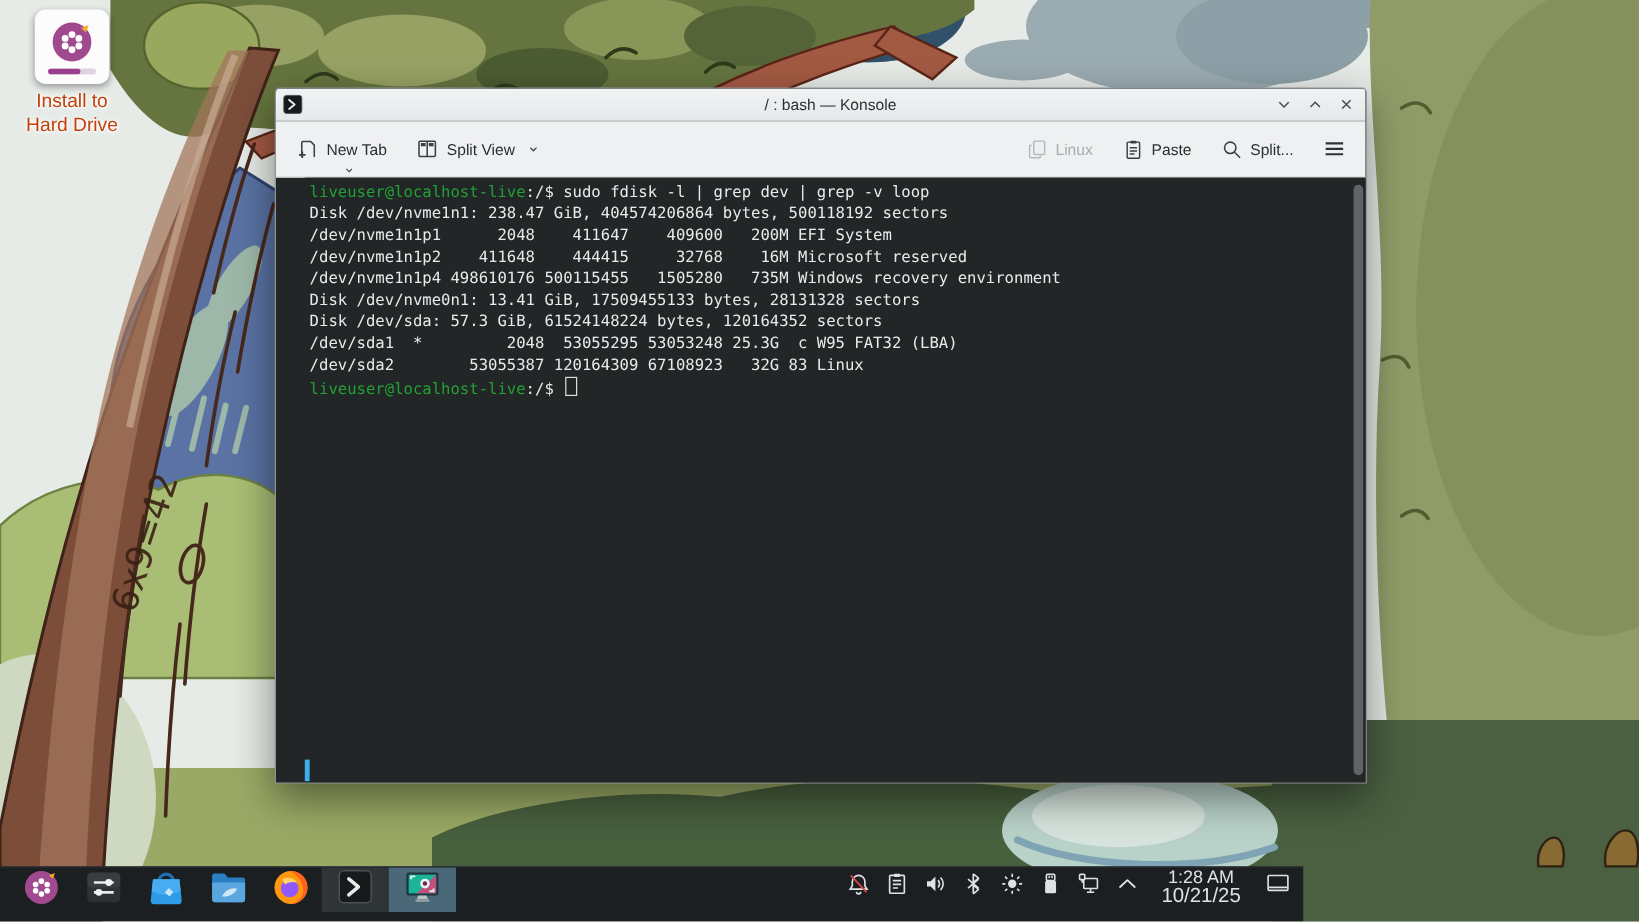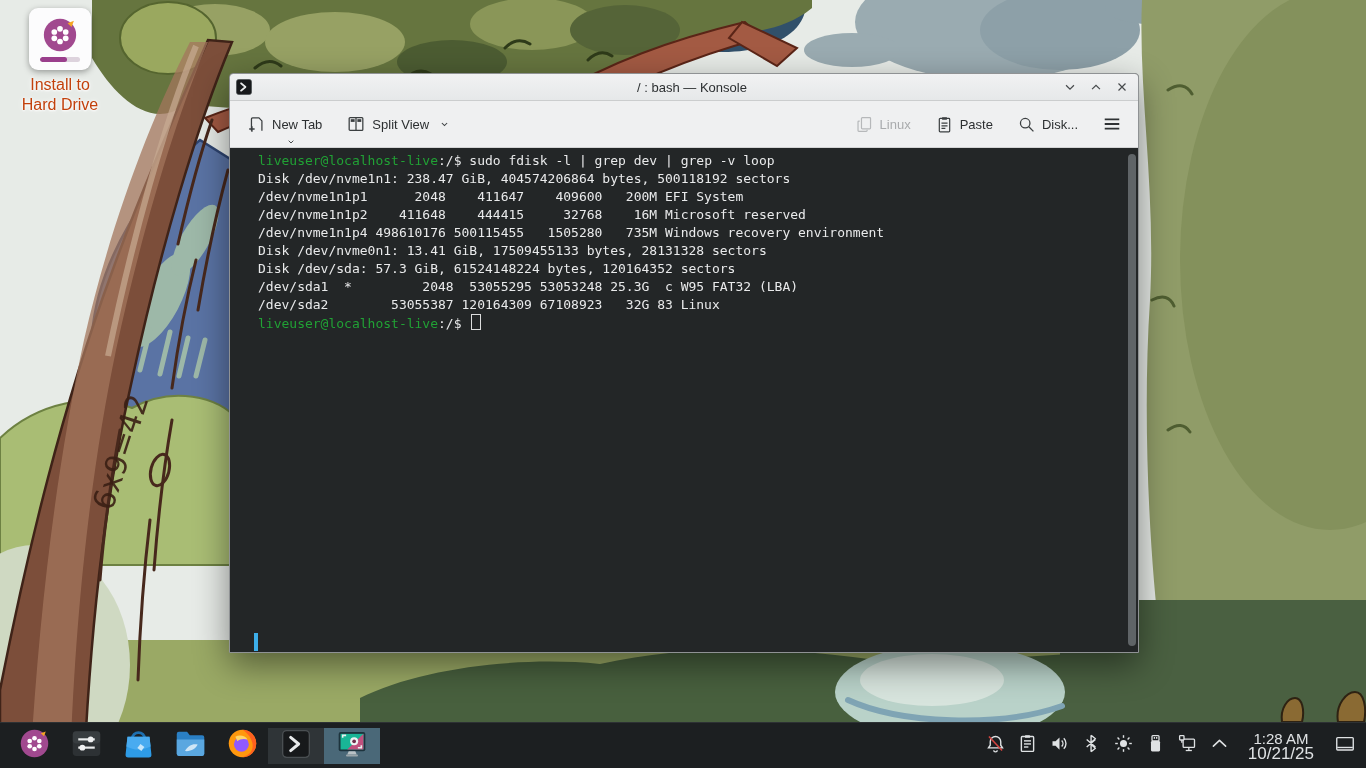--- a/index.html
+++ b/index.html
@@ -45,22 +45,22 @@
   .tline{white-space:pre;}
   .p-green{color:#21a135;}
   .p-fg{color:#e9eaeb;}
   .cursor{display:inline-block;width:8px;height:14px;border:1px solid #dcdddd;
           vertical-align:-2px;margin-left:2px;}
   .term-scroll{position:absolute;right:2px;top:6px;bottom:6px;width:8px;}
   .term-scroll .thumb{width:8px;height:100%;background:#5f6467;border-radius:4px;}
   .term-accent{position:absolute;left:0;bottom:1px;width:4px;height:18px;background:#3daee9;}
 
   
-  .panel{position:absolute;left:0;bottom:0;width:1366px;height:46px;background:#1c1f21;
-         border-top:1px solid #2d3134;display:flex;align-items:center;box-sizing:border-box;
+  .panel{position:absolute;left:0;bottom:0;width:1086px;height:46px;background:#1c1f21;
+         border-top:1px solid #2d3134;display:flex;align-items:flex-start;box-sizing:border-box;
          padding-left:8px;}
   .launcher{width:52px;display:flex;align-items:center;justify-content:center;cursor:pointer;}
   .launcher svg{width:33px;height:33px;}
   .task{width:56px;display:flex;align-items:center;justify-content:center;cursor:pointer;}
   .task svg{width:32px;height:32px;}
   .task.open{background:#2f3437;}
   .task.active{background:#4a6878;}
   .tray{margin-left:auto;display:flex;align-items:center;gap:8px;padding-right:6px;}
   .tray-icon{width:24px;height:24px;display:flex;align-items:center;justify-content:center;cursor:pointer;}
   .tray-icon svg{width:21px;height:21px;}
@@ -235,21 +235,21 @@
         <span>Paste</span>
       </div>
       <div class="tb-gap"></div>
       <div class="tbn">
         <span>
           <svg width="19" height="19" viewBox="0 0 22 22" fill="none" stroke="#3b3f41" stroke-width="1.5">
             <circle cx="9.5" cy="9.5" r="5.5"></circle>
               <line x1="13.7" y1="13.7" x2="19" y2="19"></line>
           </svg>
         </span>
-        <span>Disk...</span>
+        <span>Split...</span>
       </div>
       <div class="tb-gap"></div>
       <div class="tbn">
         <span>
           <svg width="20" height="20" viewBox="0 0 22 22" stroke="#2f3234" stroke-width="2">
               <path d="M3 6 h16 M3 11 h16 M3 16 h16"></path>
             </svg>
         </span>
       </div>
     </div>

